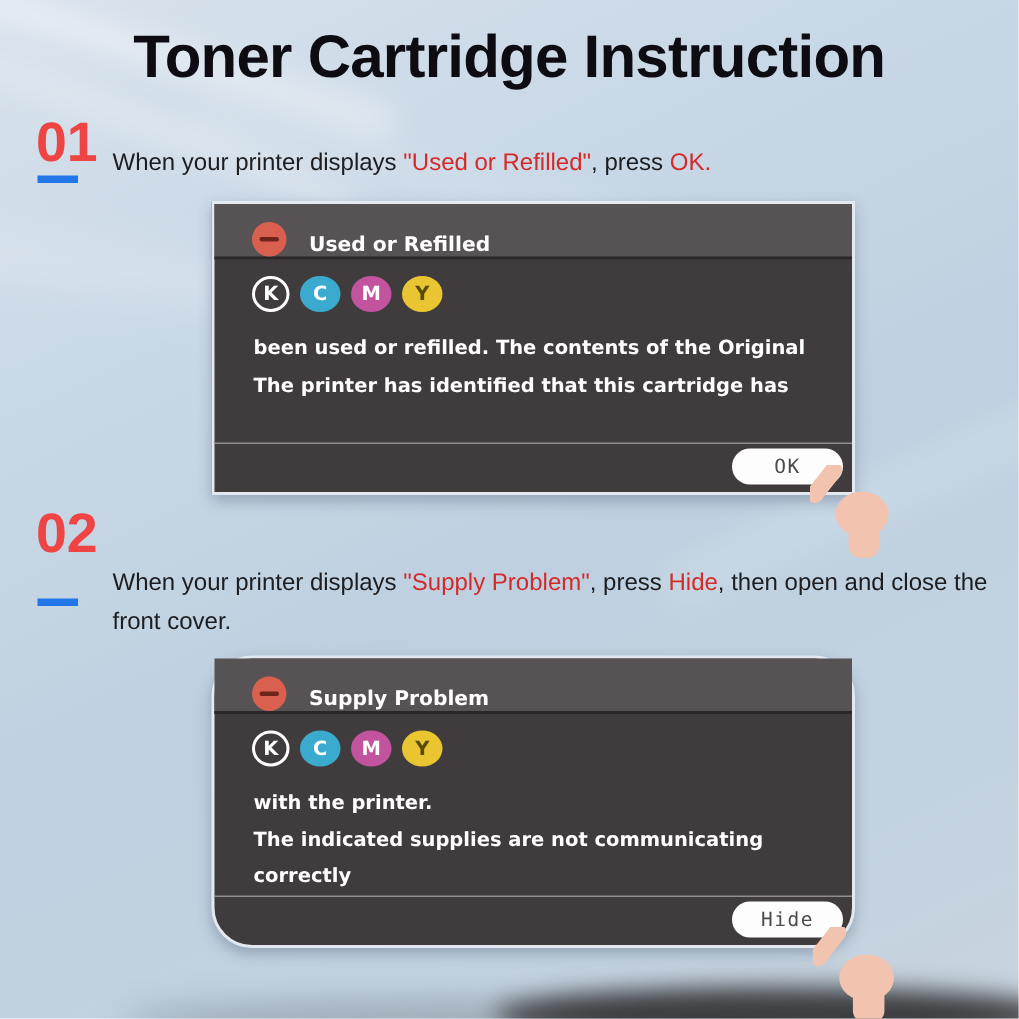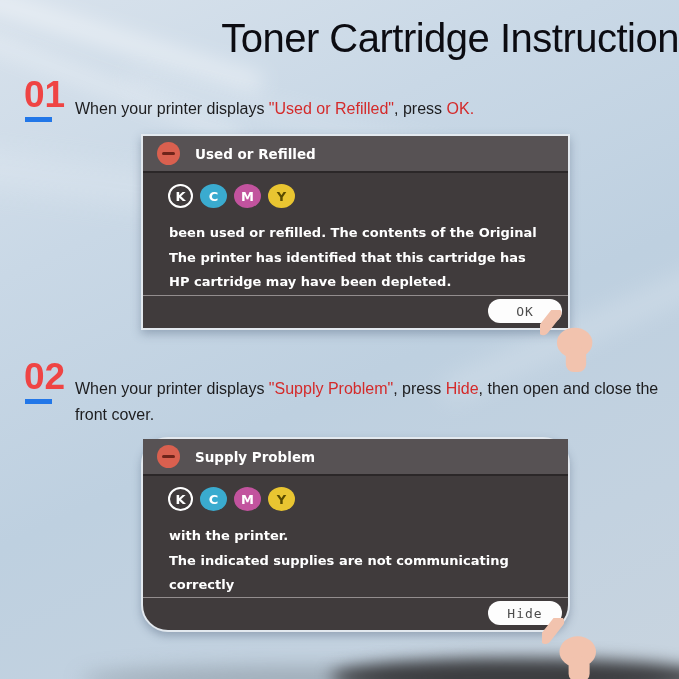--- a/index.html
+++ b/index.html
@@ -12,43 +12,43 @@
   .streak{position:absolute;background:rgba(255,255,255,.5);filter:blur(10px);border-radius:10px;}
   .s1{left:-70px;top:26px;width:340px;height:16px;transform:rotate(17deg);}
   .s2{left:-50px;top:78px;width:300px;height:12px;transform:rotate(21deg);opacity:.75;}
   .s3{left:-40px;top:188px;width:540px;height:28px;transform:rotate(8deg);opacity:.45;filter:blur(16px);}
   .s4{right:-70px;top:320px;width:320px;height:18px;transform:rotate(-24deg);opacity:.5;filter:blur(13px);}
   .s5{left:120px;top:120px;width:420px;height:14px;transform:rotate(14deg);opacity:.4;filter:blur(12px);}
   
   .blur-gray{position:absolute;left:80px;top:666px;width:440px;height:28px;background:#93a0ab;border-radius:50%;filter:blur(10px);opacity:.75;}
   .blur-dark{position:absolute;left:330px;top:658px;width:380px;height:38px;background:#3c3d40;border-radius:50%;filter:blur(8px);}
 
-  .title{position:absolute;top:16px;left:0;width:100%;text-align:right;
-    font-size:40px;font-weight:normal;color:#0c0c12;letter-spacing:-.5px;}
+  .title{position:absolute;top:16px;left:0;width:100%;text-align:center;
+    font-size:40px;font-weight:bold;color:#0c0c12;letter-spacing:-.5px;}
 
   .step-num{position:absolute;font-size:37px;font-weight:bold;color:#ef4444;line-height:1;}
   .num1{left:24px;top:76px;}
-  .num2{left:24px;top:358px;}
+  .num2{left:24px;top:337px;}
   .underline{position:absolute;width:27px;height:5px;background:#2277e8;}
   .u1{left:25px;top:117px;}
   .u2{left:25px;top:399px;}
 
   .sentence{position:absolute;font-size:16px;color:#1d1d1f;line-height:26px;}
   .sent1{left:75px;top:96px;width:560px;}
   .sent2{left:75px;top:376px;width:586px;}
   .red{color:#d42a2a;}
 
   
   .screen{position:absolute;left:141px;width:429px;background:#403b3c;
     border:2px solid #e3e9ef;box-sizing:border-box;
     box-shadow:0 4px 9px rgba(70,90,115,.38);}
   .scr1{top:134px;height:196px;}
   .scr2{top:437px;height:195px;border-radius:27px;}
-  .screen-header{height:37px;background:#575254;display:flex;align-items:center;
-    padding:0 12px;border-bottom:2px solid #2b2728;box-sizing:border-box;}
+  .screen-header{height:37px;background:#575254;display:flex;align-items:flex-end;
+    padding:0 23px;border-bottom:2px solid #2b2728;box-sizing:border-box;}
   .alert-icon{width:23px;height:23px;border-radius:50%;background:#d9604f;position:relative;flex:0 0 auto;margin-left:2px;}
   .alert-icon::after{content:"";position:absolute;left:5px;right:5px;top:10px;height:3px;background:#6f241a;border-radius:2px;}
   .screen-title{color:#ffffff;font-weight:bold;font-size:13.5px;margin-left:15px;
     font-family:"DejaVu Sans",sans-serif;}
   .kcmy{display:flex;align-items:center;gap:7px;margin:11px 0 0 25px;}
   .toner{width:27px;height:24px;border-radius:50%;display:flex;align-items:center;justify-content:center;
     font-family:"DejaVu Sans",sans-serif;font-weight:bold;font-size:13px;box-sizing:border-box;}
   .tk{width:25px;height:24px;background:transparent;border:2.5px solid #ffffff;color:#ffffff;}
   .tc{background:#3aabcf;color:#ffffff;}
   .tm{background:#c2539e;color:#ffffff;}
@@ -88,21 +88,20 @@
   </div>
   <div class="kcmy">
     <span class="toner tk">K</span>
     <span class="toner tc">C</span>
     <span class="toner tm">M</span>
     <span class="toner ty">Y</span>
   </div>
   <div class="msg">
     <div>been used or refilled. The contents of the Original</div>
     <div>The printer has identified that this cartridge has</div>
-    <div>HP cartridge may have been depleted.</div>
   </div>
   <div class="divider"></div>
   <div class="pill">OK</div>
 </div>
 
 <svg class="hand hand1" viewBox="0 0 60 70">
   <g fill="#f2c3ae">
     <rect x="5" y="-3" width="13" height="36" rx="6.5" transform="rotate(38 11 4)"></rect>
     <ellipse cx="33" cy="37" rx="20" ry="17"></ellipse>
     <rect x="23" y="42" width="23" height="28" rx="9"></rect>

